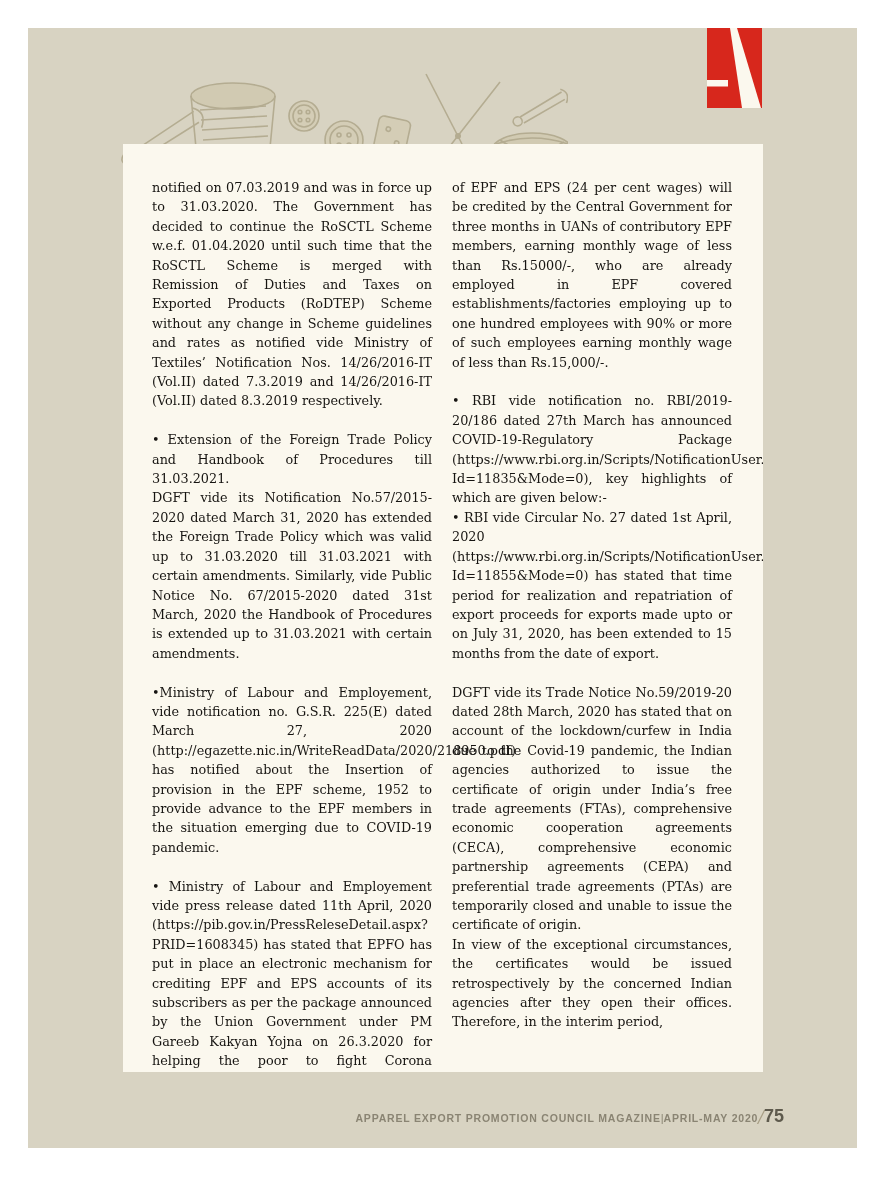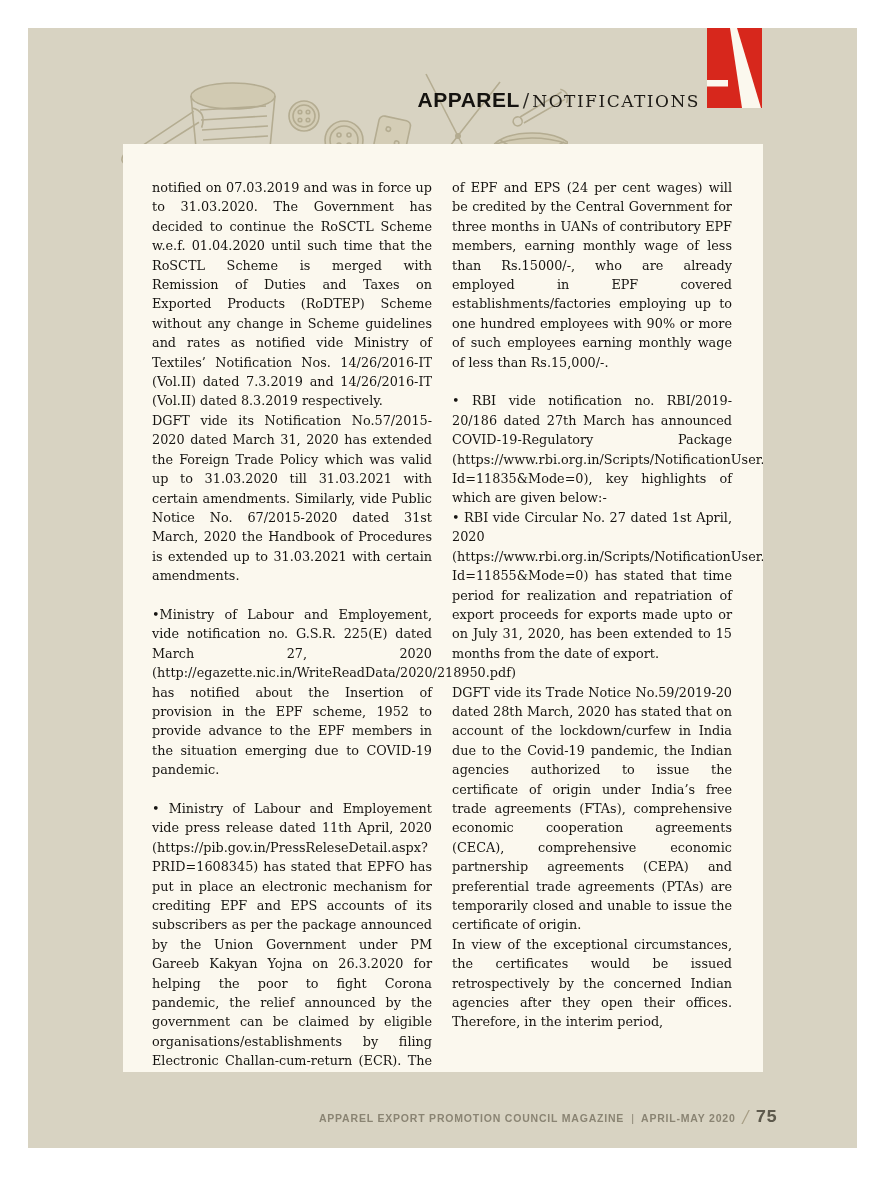--- a/index.html
+++ b/index.html
@@ -38,33 +38,33 @@
   }
   .col {
     width:280px;
     font-family:"DejaVu Serif", serif;
     font-size:12.8px; line-height:19.4px; color:#161411;
     text-align:justify;
   }
   .col p { margin:0; }
   .col p.gap { margin-top:19.4px; }
   .footer {
-    position:absolute; top:1078px; right:80px; z-index:3;
-    display:flex; align-items:baseline; gap:7px; white-space:nowrap;
+    position:absolute; top:1078px; right:73px; z-index:3;
+    display:flex; align-items:baseline; white-space:nowrap;
   }
   .f-mag, .f-issue {
     font-family:"Liberation Sans", sans-serif; font-size:10.5px; font-weight:bold;
     letter-spacing:0.8px; color:#8a8473;
   }
   .f-bar { font-size:11px; color:#8a8473; }
   .f-slash {
     font-family:"DejaVu Serif", serif; font-style:italic; font-size:17px; color:#a89e85;
   }
   .f-page {
-    font-family:Liberation Mono, monospace; font-weight:bold; font-size:18px; color:#5e5a4d;
+    font-family:Liberation Sans, sans-serif; font-weight:bold; font-size:18px; color:#5e5a4d;
   }
 </style>
 </head>
 <body>
 
 <div class="canvas">
   <div class="paper">
 
     <svg class="illustration" viewBox="0 0 460 104">
       <g stroke="#a89f81" fill="none" stroke-width="1.6" opacity="0.75">
@@ -123,35 +123,33 @@
 
         <g transform="rotate(-24 430 38)">
           <circle cx="406" cy="42" r="4.5"></circle>
           <line x1="410" y1="39" x2="458" y2="33"></line>
           <line x1="411" y1="46" x2="458" y2="41"></line>
           <path d="M458,30 q8,7 0,15"></path>
         </g>
       </g>
     </svg>
 
-    <div class="masthead">
-      <span class="brand">APPAREL</span><span class="sep">/</span><span class="section">NOTIFICATIONS</span>
-    </div>
 
     <div class="logo">
       <svg viewBox="0 0 55 80" width="55" height="80">
         <rect width="55" height="80" fill="#d7271c"></rect>
         <polygon points="23,0 30,0 54,80 35,80" fill="#fbf8ee"></polygon>
         <rect x="0" y="52" width="21" height="6.5" fill="#fbf8ee"></rect>
       </svg>
     </div>
 
     <div class="panel">
       <div class="col">
         <p>notified on 07.03.2019 and was in force up to 31.03.2020. The Government has decided to continue the RoSCTL Scheme w.e.f. 01.04.2020 until such time that the RoSCTL Scheme is merged with Remission of Duties and Taxes on Exported Products (RoDTEP) Scheme without any change in Scheme guidelines and rates as notified vide Ministry of Textiles’ Notification Nos. 14/26/2016-IT (Vol.II) dated 7.3.2019 and 14/26/2016-IT (Vol.II) dated 8.3.2019 respectively.</p>
+        <p class="gap">• Extension of the Foreign Trade Policy and Handbook of Procedures till 31.03.2021.</p>
         <p>DGFT vide its Notification No.57/2015-2020 dated March 31, 2020 has extended the Foreign Trade Policy which was valid up to 31.03.2020 till 31.03.2021 with certain amendments. Similarly, vide Public Notice No. 67/2015-2020 dated 31st March, 2020 the Handbook of Procedures is extended up to 31.03.2021 with certain amendments.</p>
         <p class="gap">•Ministry of Labour and Employement, vide notification no. G.S.R. 225(E) dated March 27, 2020 (http://egazette.nic.in/WriteReadData/2020/218950.pdf) has notified about the Insertion of provision in the EPF scheme, 1952 to provide advance to the EPF members in the situation emerging due to COVID-19 pandemic.</p>
         <p class="gap">• Ministry of Labour and Employement vide press release dated 11th April, 2020 (https://pib.gov.in/PressReleseDetail.aspx?PRID=1608345) has stated that EPFO has put in place an electronic mechanism for crediting EPF and EPS accounts of its subscribers as per the package announced by the Union Government under PM Gareeb Kakyan Yojna on 26.3.2020 for helping the poor to fight Corona pandemic, the relief announced by the government can be claimed by eligible organisations/establishments by filing Electronic Challan-cum-return (ECR). The due amount on behalf of Employers and Employees reflected in the ECR on account</p>
       </div>
       <div class="col">
         <p>of EPF and EPS (24 per cent wages) will be credited by the Central Government for three months in UANs of contributory EPF members, earning monthly wage of less than Rs.15000/-, who are already employed in EPF covered establishments/factories employing up to one hundred employees with 90% or more of such employees earning monthly wage of less than Rs.15,000/-.</p>
         <p class="gap">• RBI vide notification no. RBI/2019-20/186 dated 27th March has announced COVID-19-Regulatory Package (https://www.rbi.org.in/Scripts/NotificationUser.aspx?Id=11835&amp;Mode=0), key highlights of which are given below:-</p>
         <p>• RBI vide Circular No. 27 dated 1st April, 2020 (https://www.rbi.org.in/Scripts/NotificationUser.aspx?Id=11855&amp;Mode=0) has stated that time period for realization and repatriation of export proceeds for exports made upto or on July 31, 2020, has been extended to 15 months from the date of export.</p>
         <p class="gap">DGFT vide its Trade Notice No.59/2019-20 dated 28th March, 2020 has stated that on account of the lockdown/curfew in India due to the Covid-19 pandemic, the Indian agencies authorized to issue the certificate of origin under India’s free trade agreements (FTAs), comprehensive economic cooperation agreements (CECA), comprehensive economic partnership agreements (CEPA) and preferential trade agreements (PTAs) are temporarily closed and unable to issue the certificate of origin.</p>
         <p>In view of the exceptional circumstances, the certificates would be issued retrospectively by the concerned Indian agencies after they open their offices. Therefore, in the interim period,</p>

